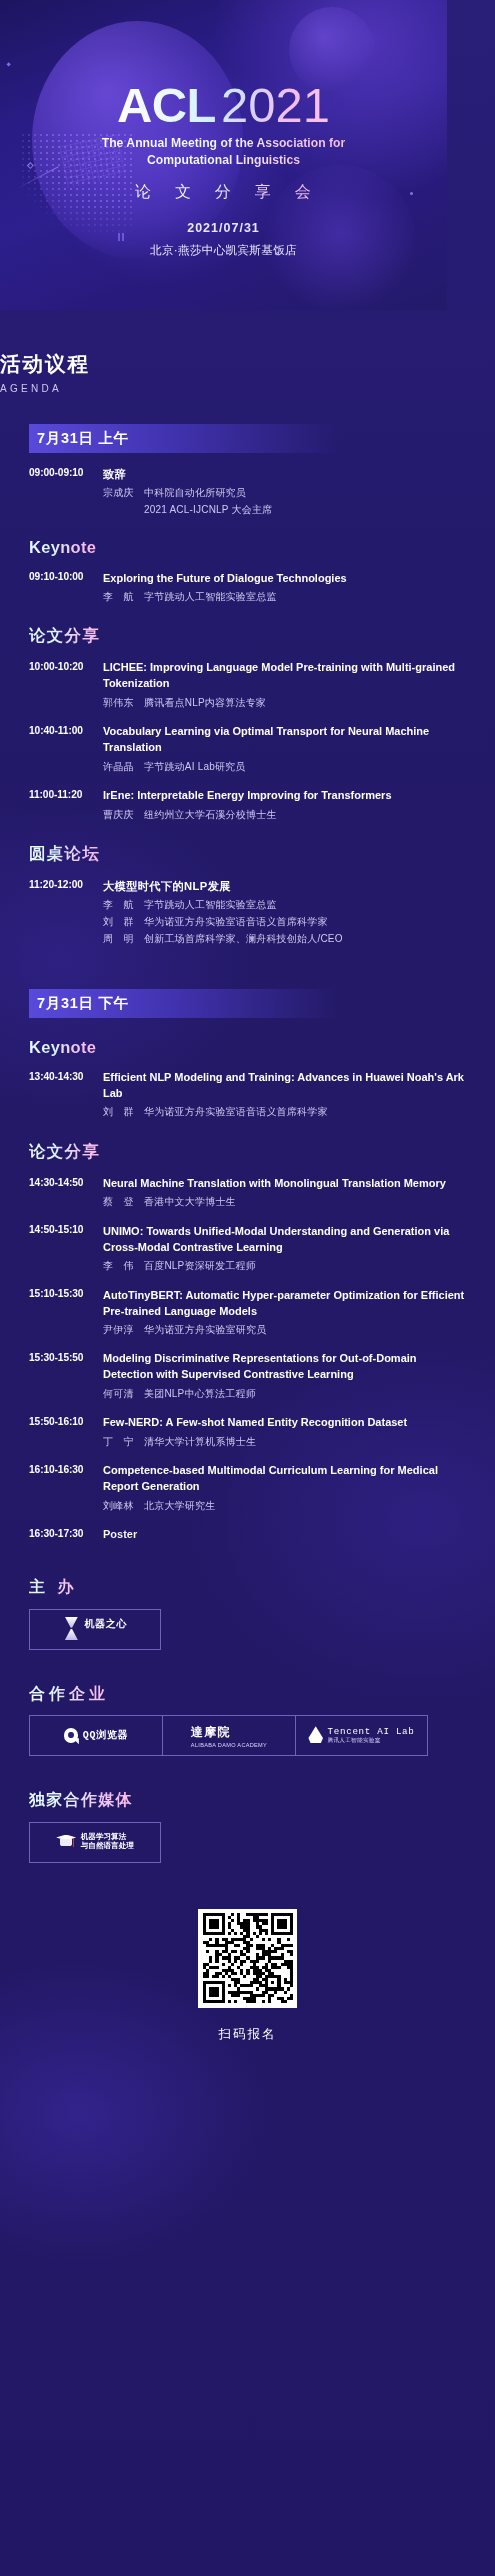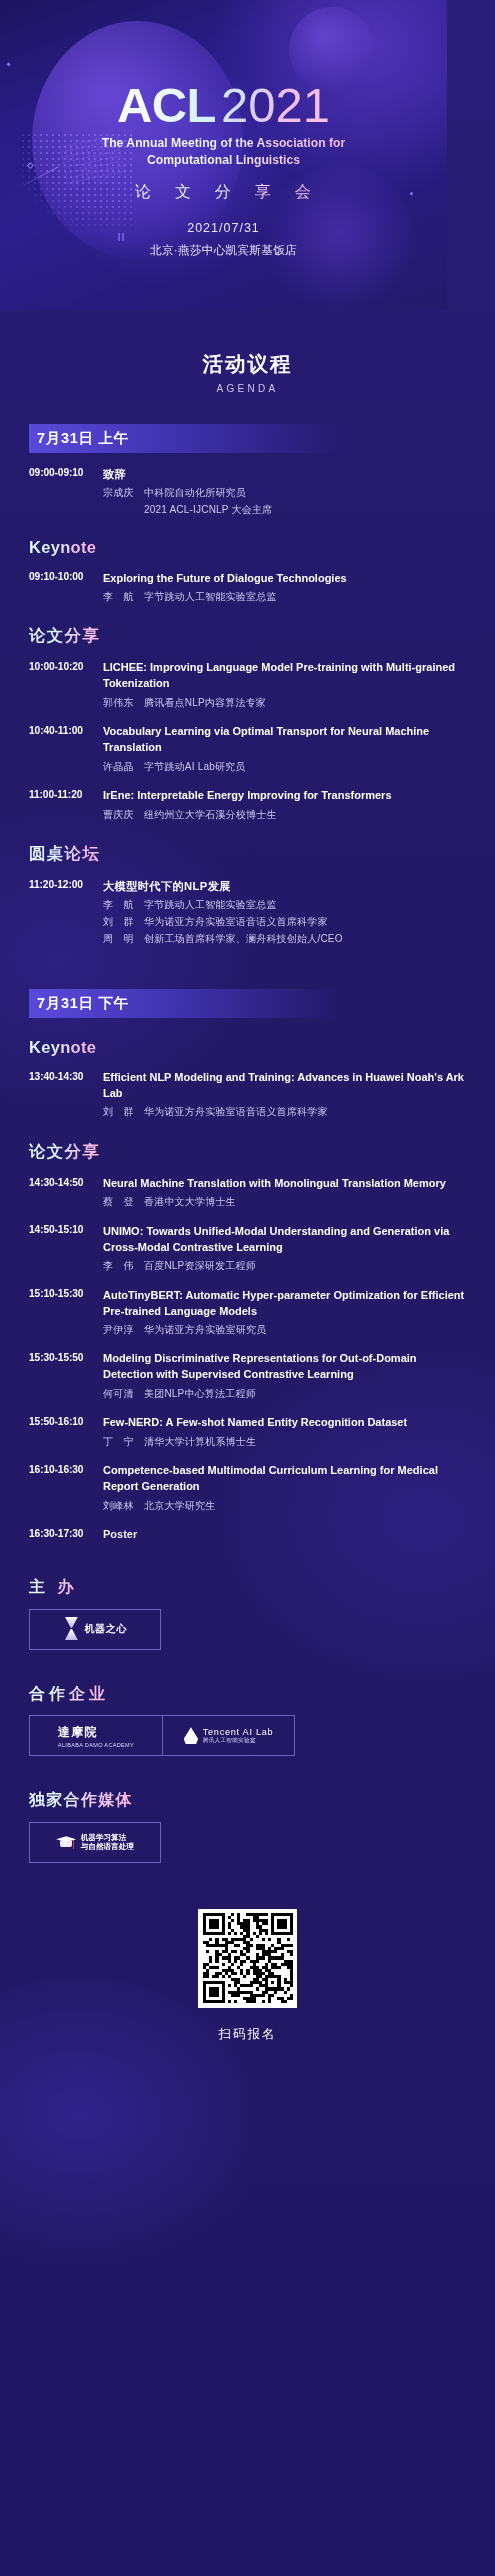--- a/index.html
+++ b/index.html
@@ -68,25 +68,25 @@
   .logo .yr { font-weight:300; margin-left:5.3px; letter-spacing:0px; }
   .subtitle { margin-top:6.6px; font-size:12.2px; font-weight:bold; line-height:1.42;
     display:inline-block;
     background:linear-gradient(95deg,#ffffff 0%,#f0fbff 45%,#f4c9f0 78%,#f7c2ea 100%);
     -webkit-background-clip:text; background-clip:text; color:transparent; }
   .cnline { margin-top:12px; font-size:16px; letter-spacing:1.3px;
     display:inline-block;
     background:linear-gradient(95deg,#ffffff 0%,#ecfaff 42%,#f0c8f2 75%,#f6bfe8 100%);
     -webkit-background-clip:text; background-clip:text; color:transparent; }
   .cnline .bar { font-weight:300; opacity:.95; margin:0 8.6px; }
-  .date { margin-top:18.5px; font-size:12.5px; color:#e9e6ff; letter-spacing:1px; font-weight:400;}
+  .date { margin-top:18.5px; font-size:12.5px; color:#e9e6ff; letter-spacing:1px; font-weight:700;}
   .venue { margin-top:7.3px; font-size:11.6px; color:#eeebff; letter-spacing:0.3px; }
 
   
-  .agenda-title-wrap { text-align:center; padding-top:40px; }
+  .agenda-title-wrap { padding-top:40px; }
   .agenda-cn { font-size:20.5px; font-weight:bold; color:#ffffff; letter-spacing:2px; }
   .agenda-en { margin-top:5.3px; font-size:10px; color:#cfc9f2; letter-spacing:3.3px; }
 
   
   .content { padding:0 29px; }
   .daybar { margin-top:30px; height:29px; display:flex; align-items:center;
     padding-left:8px; width:310px;
     background:linear-gradient(90deg, rgba(92,76,224,.95) 0%, rgba(74,58,196,.72) 48%, rgba(60,46,160,0) 100%); }
   .daybar span { font-size:14.5px; font-weight:bold; color:#ffffff; letter-spacing:0.7px; }
 
@@ -114,21 +114,21 @@
     background:linear-gradient(92deg,#eafcff 0%,#dff6ff 30%,#eec7f5 70%,#ffb9e5 100%);
     -webkit-background-clip:text; background-clip:text; color:transparent; }
   .logo-row { margin-top:10.6px; display:flex; }
   .logo-box { border:0.7px solid rgba(176,160,255,.55); height:41px;
     display:flex; align-items:center; justify-content:center; }
   .lb-w200 { width:132px; }
   .lb-w3 { width:133px; border-right:none; }
   .lb-w3:last-child { border-right:0.7px solid rgba(176,160,255,.55); }
   .lg-txt { font-size:10px; font-weight:bold; color:#fff; letter-spacing:0.7px; }
   .lg-sm { font-size:5.6px; color:#ded8ff; letter-spacing:0.3px; }
-  .lg-flex { display:flex; align-items:center; gap:4.6px; }
+  .lg-flex { display:flex; gap:4.6px;font-family:Liberation Mono, monospace; }
   .circ { width:14.5px; height:14.5px; border-radius:50%; background:#fff; position:relative;}
   .circ::after{content:"";position:absolute;left:4.6px;top:3.3px;width:5.3px;height:6px;border-radius:50% 50% 50% 50%;background:#2a1d7f;}
   .tail { position:absolute; right:-0.7px; bottom:-1.3px; width:6px; height:6px; background:#fff;
     clip-path:polygon(0 0,100% 100%,100% 0); }
   .drop { width:14.5px; height:17px; background:#fff;
     clip-path:polygon(50% 0,100% 70%,85% 100%,15% 100%,0 70%); }
   .hourglass { width:17px; height:25px; position:relative; }
   .hourglass::before,.hourglass::after{content:"";position:absolute;left:2px;width:13.2px;height:11.2px;
     background:linear-gradient(180deg,#fff,#bdb6e8);}
   .hourglass::before{top:0;clip-path:polygon(0 0,100% 0,55% 100%,45% 100%);}
@@ -313,20 +313,28 @@
           <div class="hourglass"></div>
           <div>
             <div class="lg-txt">机器之心</div>
           </div>
         </div>
       </div>
     </div>
 
     <div class="sp-head">合作企业</div>
     <div class="logo-row">
+      <div class="logo-box lb-w3">
+        <div class="lg-flex">
+          <div class="circ">
+              <span class="tail"></span>
+            </div>
+          <div class="lg-txt">QQ浏览器</div>
+        </div>
+      </div>
       <div class="logo-box lb-w3">
         <div style="text-align:left">
           <div class="lg-txt" style="font-size:12px;letter-spacing:1.3px">達摩院</div>
           <div class="lg-sm" style="margin-top:1.3px">ALIBABA DAMO ACADEMY</div>
         </div>
       </div>
       <div class="logo-box lb-w3">
         <div class="lg-flex">
           <div class="drop"></div>
           <div>

